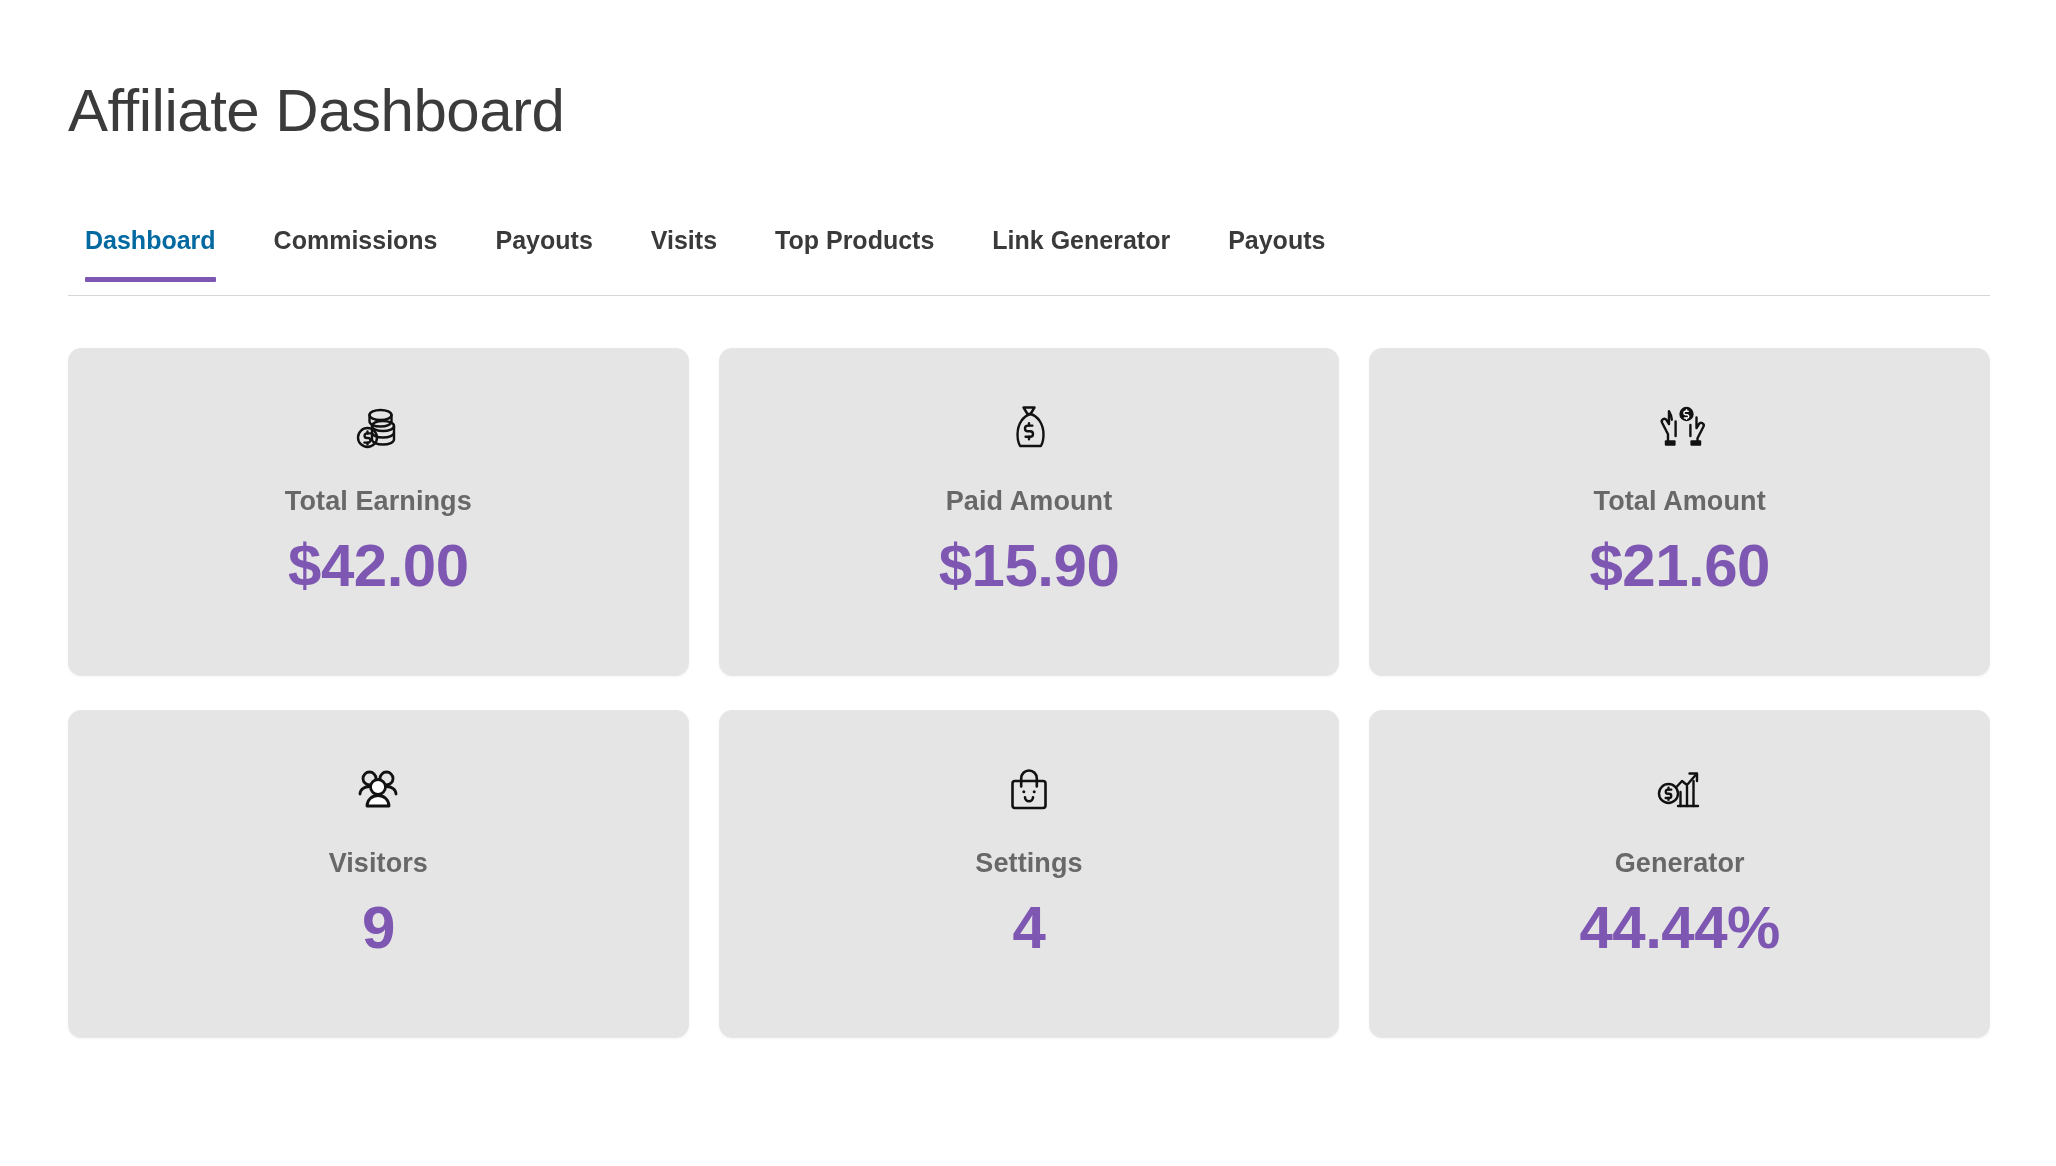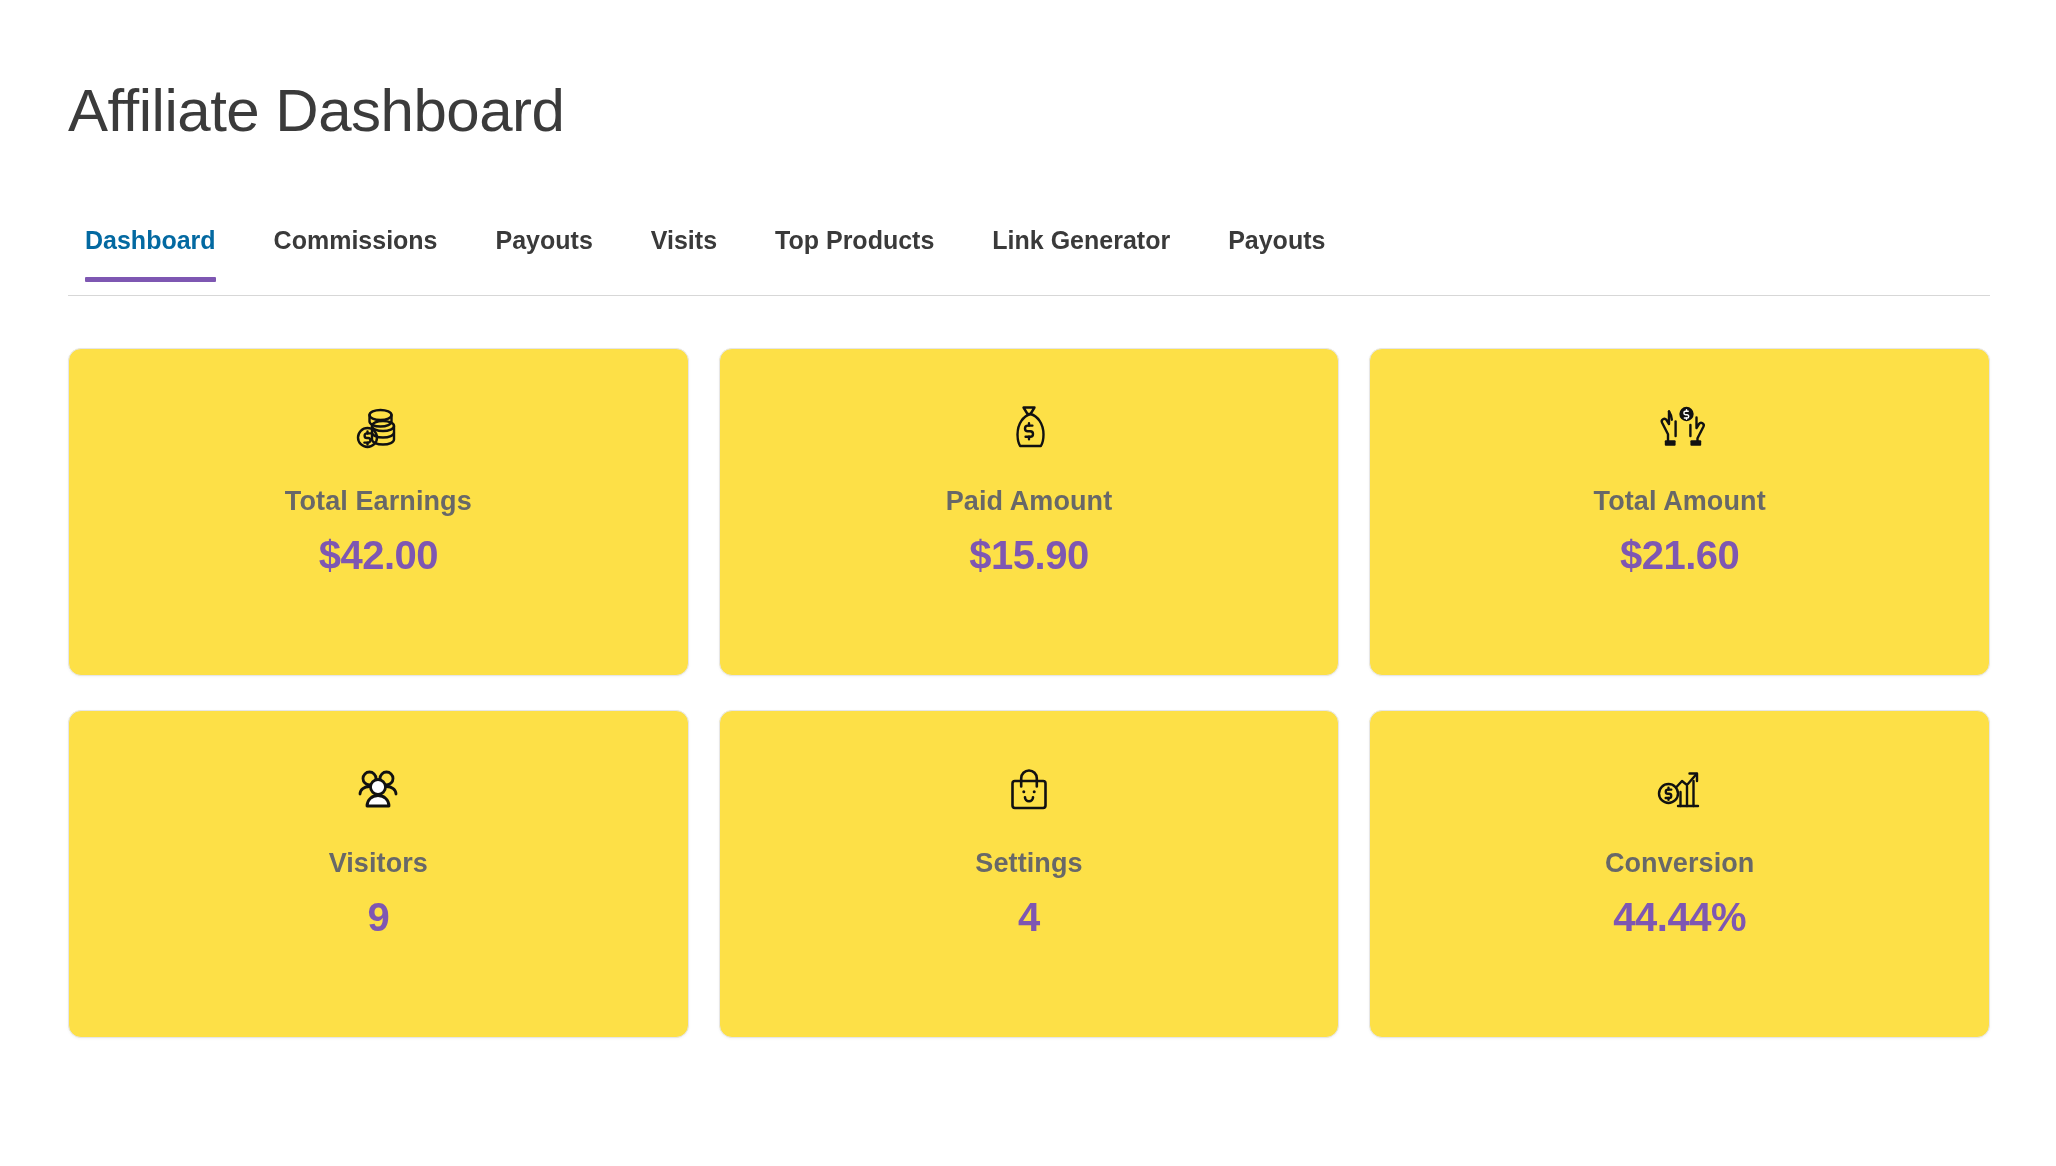--- a/index.html
+++ b/index.html
@@ -86,21 +86,21 @@
     top: 348px;
     width: 1922px;
     display: grid;
     grid-template-columns: repeat(3, 1fr);
     grid-template-rows: 328px 328px;
     column-gap: 30px;
     row-gap: 34px;
   }
 
   .card {
-    background: #fde047;
+    background: #e5e5e5;
     border: 1px solid #e6e6e6;
     border-radius: 13px;
     box-shadow: 0 1px 3px rgba(0,0,0,0.045);
     display: flex;
     flex-direction: column;
     align-items: center;
     justify-content: flex-start;
     padding-top: 50px;
     cursor: default;
   }
@@ -121,21 +121,21 @@
     font-size: 27px;
     font-weight: 700;
     color: #686868;
     letter-spacing: 0.1px;
     margin-bottom: 16px;
     text-align: center;
     line-height: 1.2;
   }
 
   .card-value {
-    font-size: 40px;
+    font-size: 60px;
     font-weight: 700;
     color: #7e57b2;
     letter-spacing: -0.5px;
     line-height: 1.1;
     text-align: center;
   }
 </style>
 </head>
 <body>
 
@@ -232,18 +232,18 @@
   <svg width="56" height="56" viewBox="0 0 56 56" fill="none" stroke="#111" stroke-width="2.4" stroke-linecap="round" stroke-linejoin="round">
     <circle cx="16.5" cy="31.5" r="9.5"></circle>
     <path d="M19.3 27.6h-3.4a2.1 2.1 0 0 0 0 4.2h1.2a2.1 2.1 0 0 1 0 4.2h-3.4"></path>
     <path d="M16.5 25.8v1.8M16.5 36v1.8"></path>
     <path d="M28.5 44V30M35 44V24.5M41.5 44V19"></path>
     <path d="M26 44h20"></path>
     <path d="M24 25.5l6-6.5 5 4 9.5-11"></path>
     <path d="M37.5 11.5h7.5V19"></path>
   </svg>
 </div>
-        <div class="card-title">Conversion</div>
+        <div class="card-title">Generator</div>
         <div class="card-value">44.44%</div>
       </div>
     </div>
 
 </div>
 
 </body></html>

